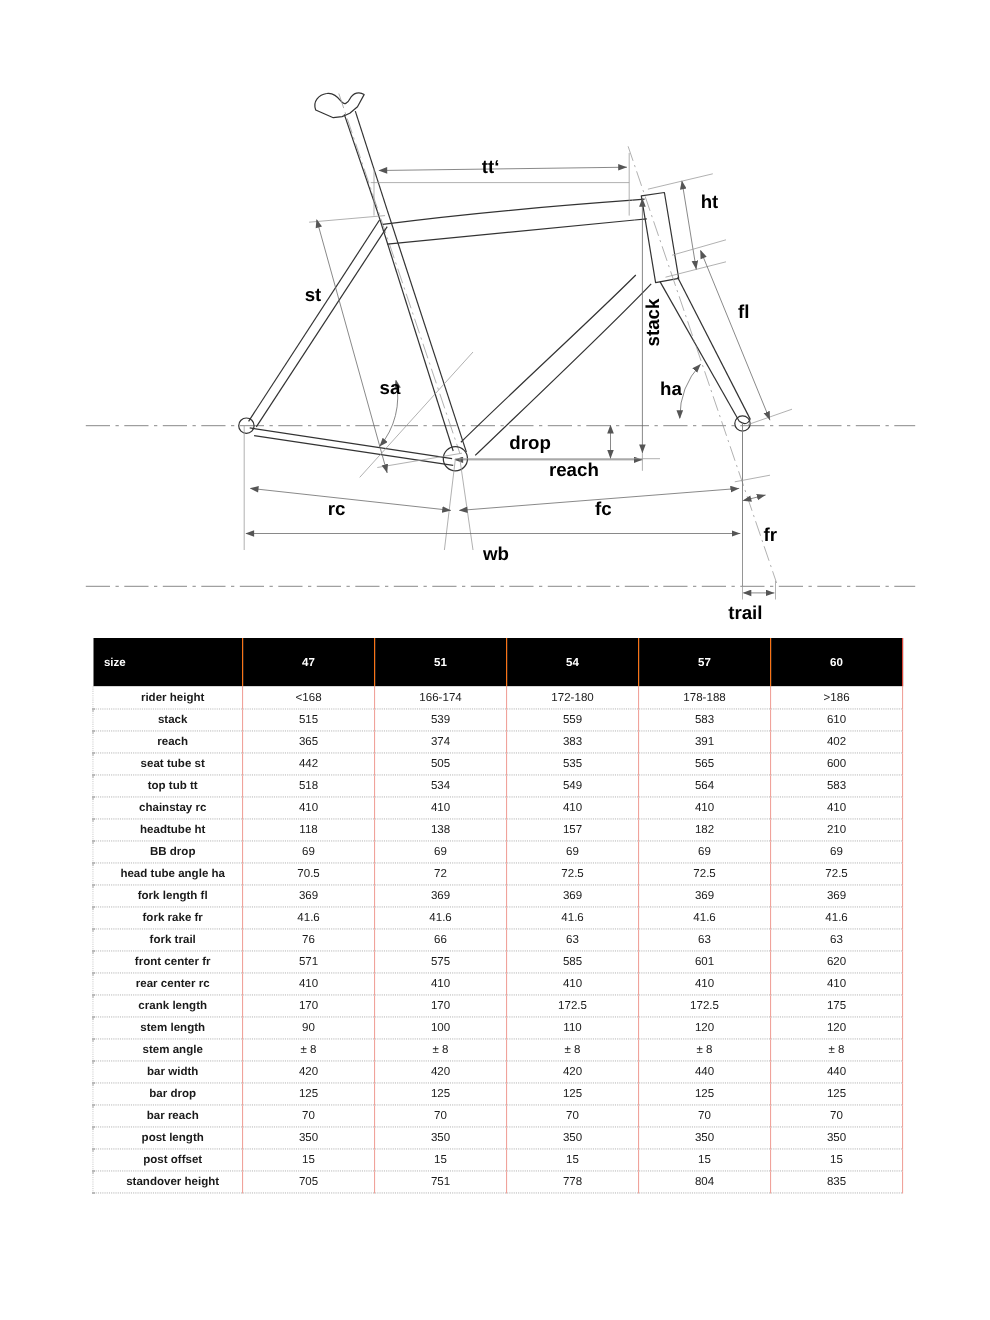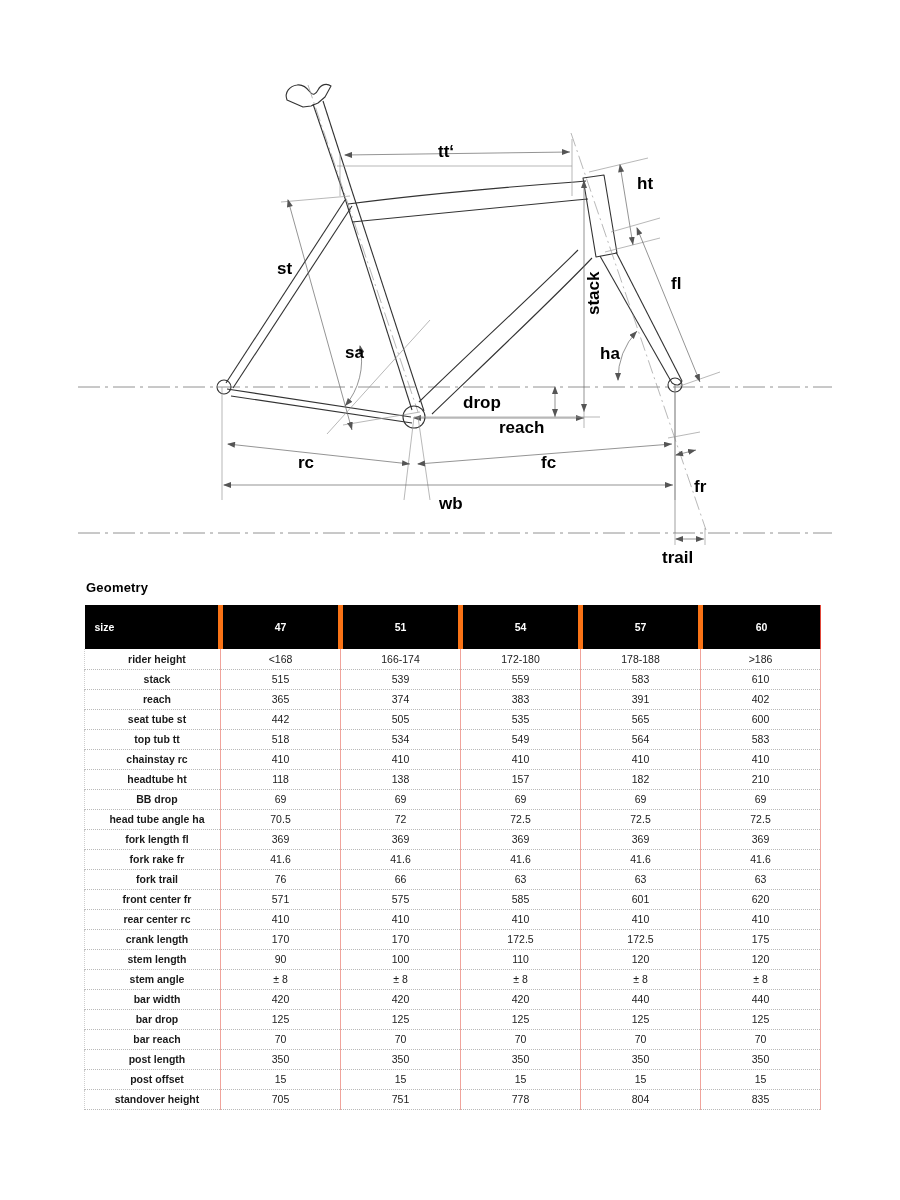--- a/index.html
+++ b/index.html
@@ -65,21 +65,21 @@
   table.geo col.c-size  { width: 120px; }
 
   table.geo thead th {
     background: #000;
     color: #fff;
     font-weight: bold;
     font-size: 10.5px;
     height: 21px;
     padding: 0 0 0 10px;
     text-align: left;
-    border-right: 5px solid #f97316;
+    border-right: 1px solid #f97316;
     box-sizing: border-box;
   }
   table.geo thead th.sizehead {
     text-align: center;
     padding: 16px;
   }
   table.geo thead th:last-child {
     border-right: 1px solid #e0473a;
     text-align: center;
   }
@@ -239,21 +239,20 @@
       <text class="dim-label" x="499" y="433">reach</text>
       <text class="dim-label" x="298" y="468">rc</text>
       <text class="dim-label" x="541" y="468">fc</text>
       <text class="dim-label" x="439" y="509">wb</text>
       <text class="dim-label" x="694" y="492">fr</text>
       <text class="dim-label" x="662" y="563">trail</text>
     </svg>
   </div>
 
   <div id="geometry-section">
-    <div id="geometry-title">Geometry</div>
 
     <table class="geo">
       <colgroup>
         <col class="c-label">
           <col class="c-size">
           <col class="c-size">
           <col class="c-size">
           <col class="c-size">
           <col class="c-size">
       </colgroup>

